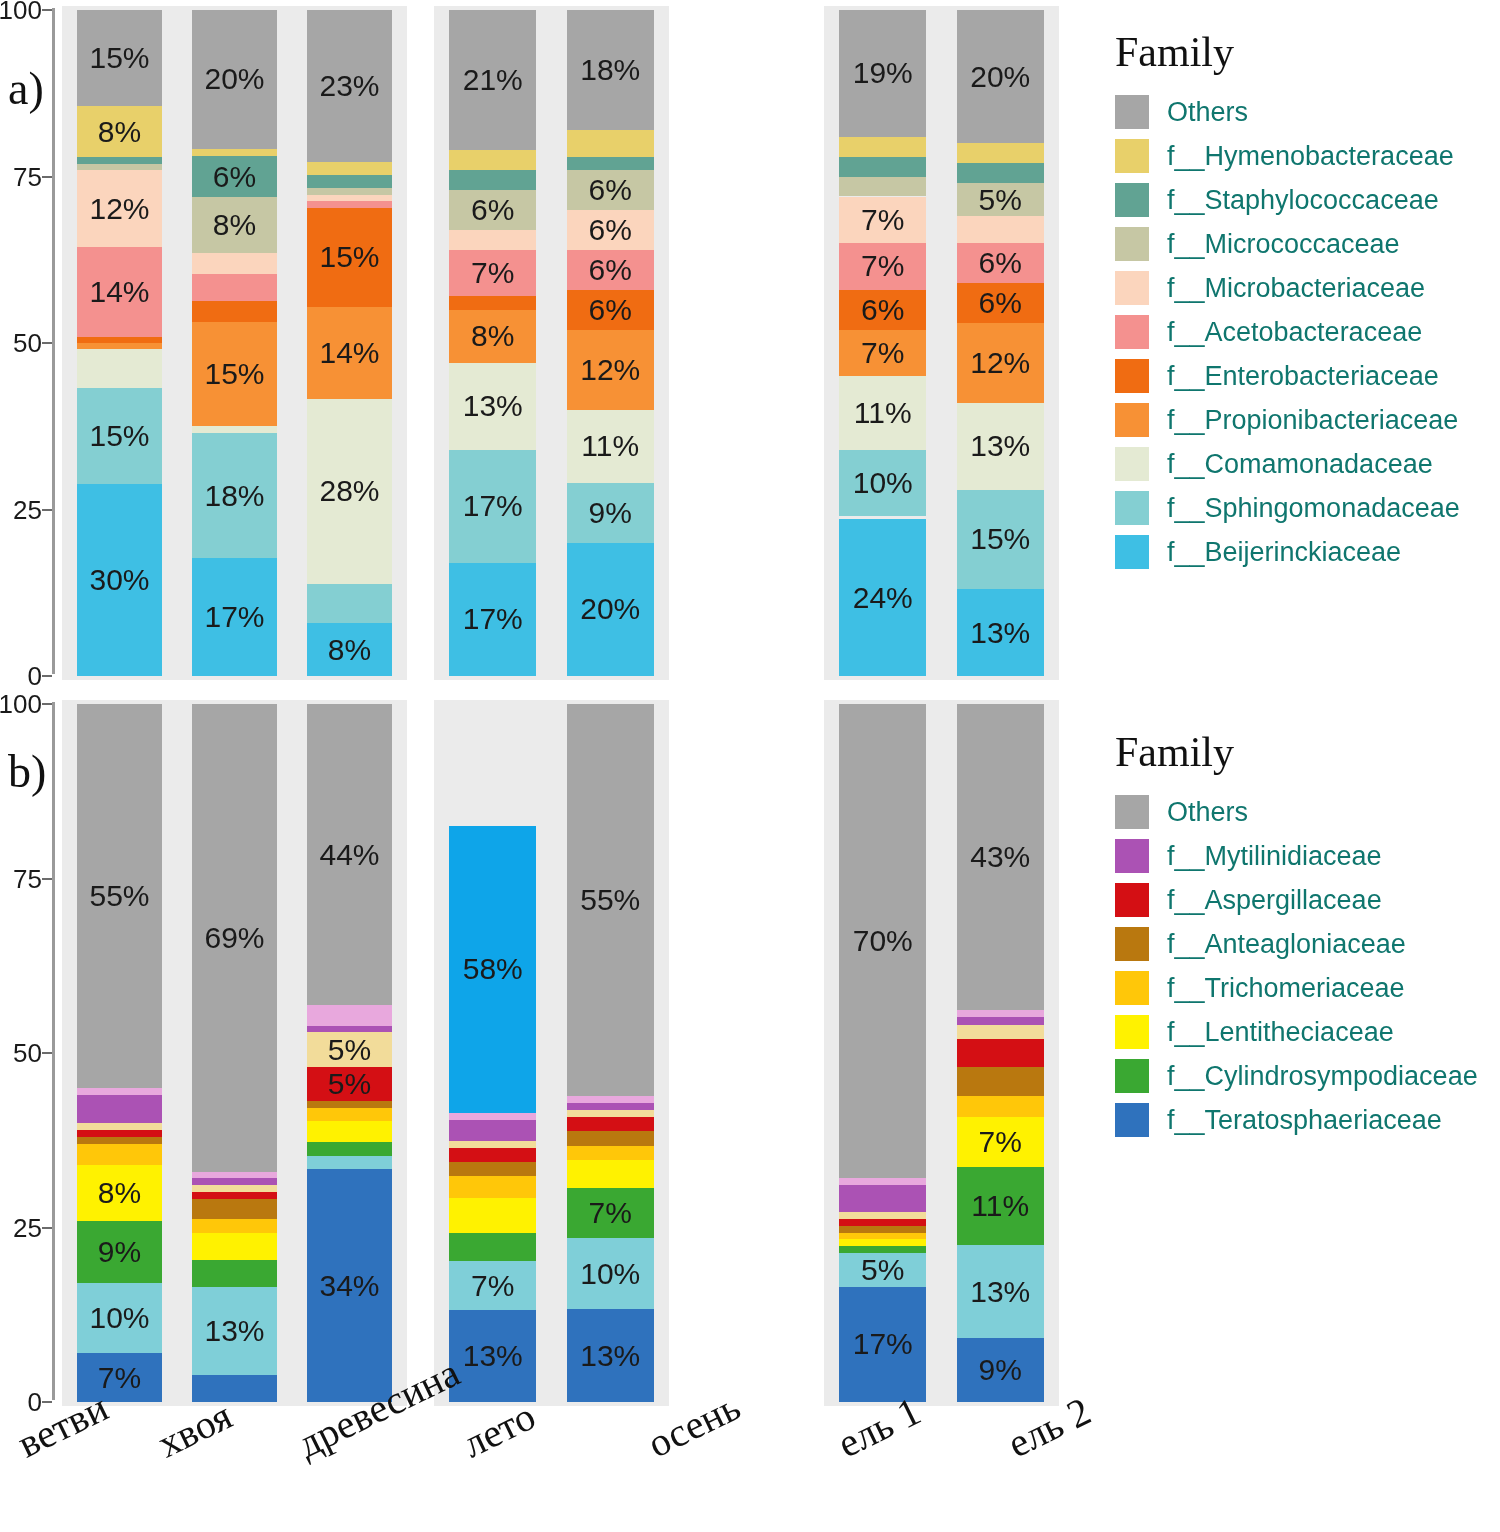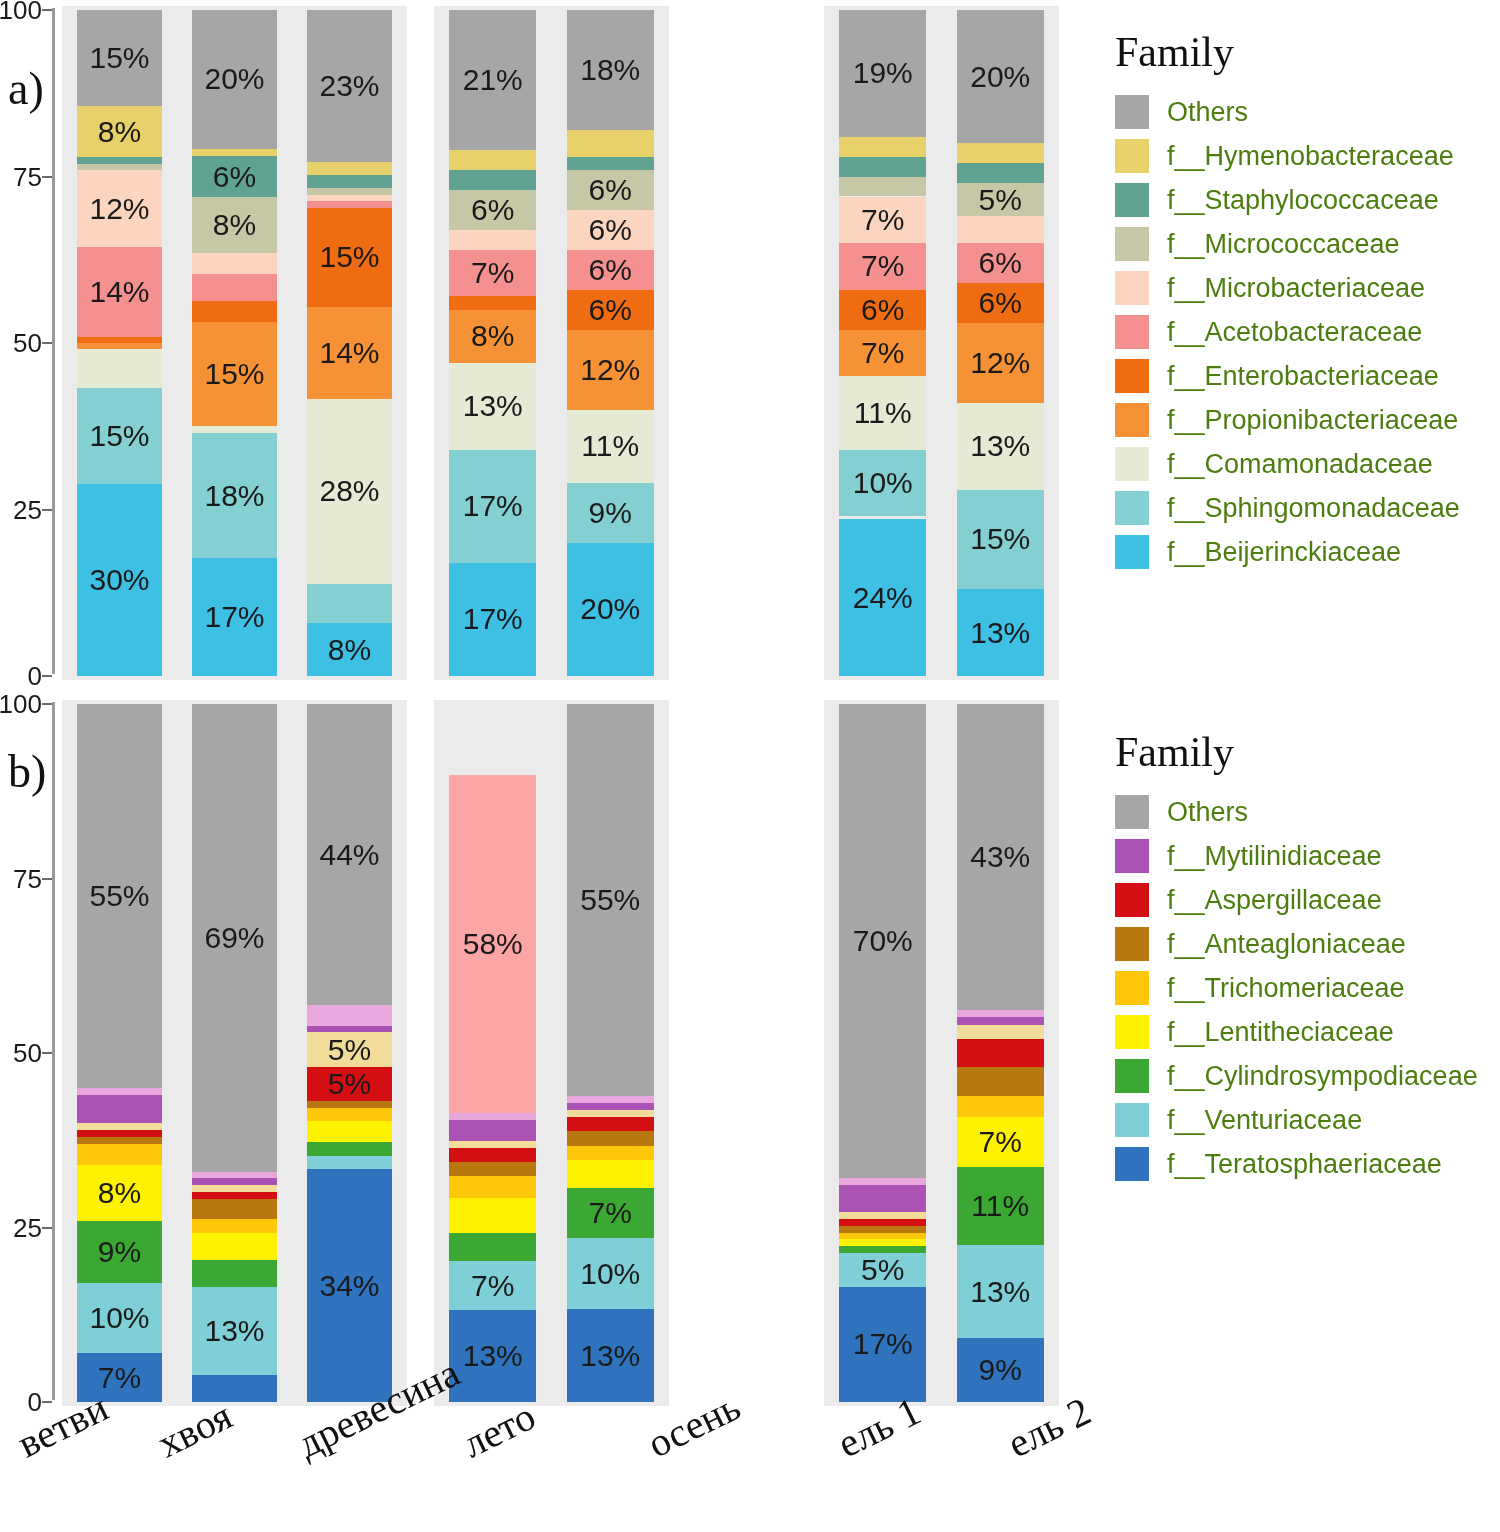--- a/index.html
+++ b/index.html
@@ -15,21 +15,21 @@
   .group{position:absolute;top:0;height:100%;background:#ebebeb;}
   .bar{position:absolute;bottom:0;width:100%;}
   .seg{position:absolute;left:0;width:100%;display:flex;align-items:center;justify-content:center;}
   .seg span{font-size:30px;color:#1a1a1a;font-family:"Liberation Sans",sans-serif;}
 
   
   .legend{position:absolute;}
   .legend-title{font-family:"Liberation Serif",serif;font-size:42px;margin-bottom:14px;color:#111;}
   .legend-row{display:flex;align-items:center;height:44px;}
   .swatch{width:34px;height:34px;margin-right:18px;flex:none;}
-  .legend-text{font-size:27px;color:#4d7c0f;white-space:nowrap;font-family:"Liberation Sans",sans-serif;}
+  .legend-text{font-size:27px;color:#0f766e;white-space:nowrap;font-family:"Liberation Sans",sans-serif;}
 
   
   .xlab{position:absolute;font-family:"Liberation Serif",serif;font-size:40px;color:#111;transform-origin:left top;transform:rotate(-26deg);white-space:nowrap;}
 </style>
 </head>
 <body>
 
 <div class="figure">
 
   <div class="panel-label" style="left:8px;top:62px;">a)</div>
@@ -370,21 +370,21 @@
           <span>7%</span>
         </div>
         <div class="seg" style="background: rgb(58, 168, 50); height: 28.202px; bottom: 141.01px; top: auto;"></div>
         <div class="seg" style="background: rgb(255, 242, 0); height: 35.2525px; bottom: 169.212px; top: auto;"></div>
         <div class="seg" style="background: rgb(255, 199, 9); height: 21.1515px; bottom: 204.465px; top: auto;"></div>
         <div class="seg" style="background: rgb(185, 120, 15); height: 14.101px; bottom: 225.616px; top: auto;"></div>
         <div class="seg" style="background: rgb(212, 15, 20); height: 14.101px; bottom: 239.717px; top: auto;"></div>
         <div class="seg" style="background: rgb(242, 220, 154); height: 7.05051px; bottom: 253.818px; top: auto;"></div>
         <div class="seg" style="background: rgb(171, 82, 180); height: 21.1515px; bottom: 260.869px; top: auto;"></div>
         <div class="seg" style="background: rgb(232, 168, 221); height: 7.05051px; bottom: 282.02px; top: auto;"></div>
-        <div class="seg" style="background: #fca5a5; height: 338px; bottom: 289.071px; top: auto;">
+        <div class="seg" style="background: #0ea5e9; height: 287px; bottom: 289.071px; top: auto;">
           <span>58%</span>
         </div>
       </div>
       <div class="bar" style="left: 514.775px; width: 86.95px; height: 698px; bottom: 4px;">
         <div class="seg" style="background: rgb(47, 114, 189); height: 92.5918px; bottom: 0px; top: auto;">
           <span>13%</span>
         </div>
         <div class="seg" style="background: rgb(127, 207, 216); height: 71.2245px; bottom: 92.5918px; top: auto;">
           <span>10%</span>
         </div>
@@ -470,24 +470,20 @@
       </div>
       <div class="legend-row">
         <span class="swatch" style="background: rgb(255, 242, 0);"></span>
         <span class="legend-text">f__Lentitheciaceae</span>
       </div>
       <div class="legend-row">
         <span class="swatch" style="background: rgb(58, 168, 50);"></span>
         <span class="legend-text">f__Cylindrosympodiaceae</span>
       </div>
       <div class="legend-row">
-        <span class="swatch" style="background: rgb(127, 207, 216);"></span>
-        <span class="legend-text">f__Venturiaceae</span>
-      </div>
-      <div class="legend-row">
         <span class="swatch" style="background: rgb(47, 114, 189);"></span>
         <span class="legend-text">f__Teratosphaeriaceae</span>
       </div>
     </div>
 
   <div id="xlabels">
       <div class="xlab" style="left: 10px; top: 1425px;">ветви</div>
       <div class="xlab" style="left: 150px; top: 1425px;">хвоя</div>
       <div class="xlab" style="left: 290px; top: 1425px;">древесина</div>
       <div class="xlab" style="left: 455px; top: 1425px;">лето</div>

